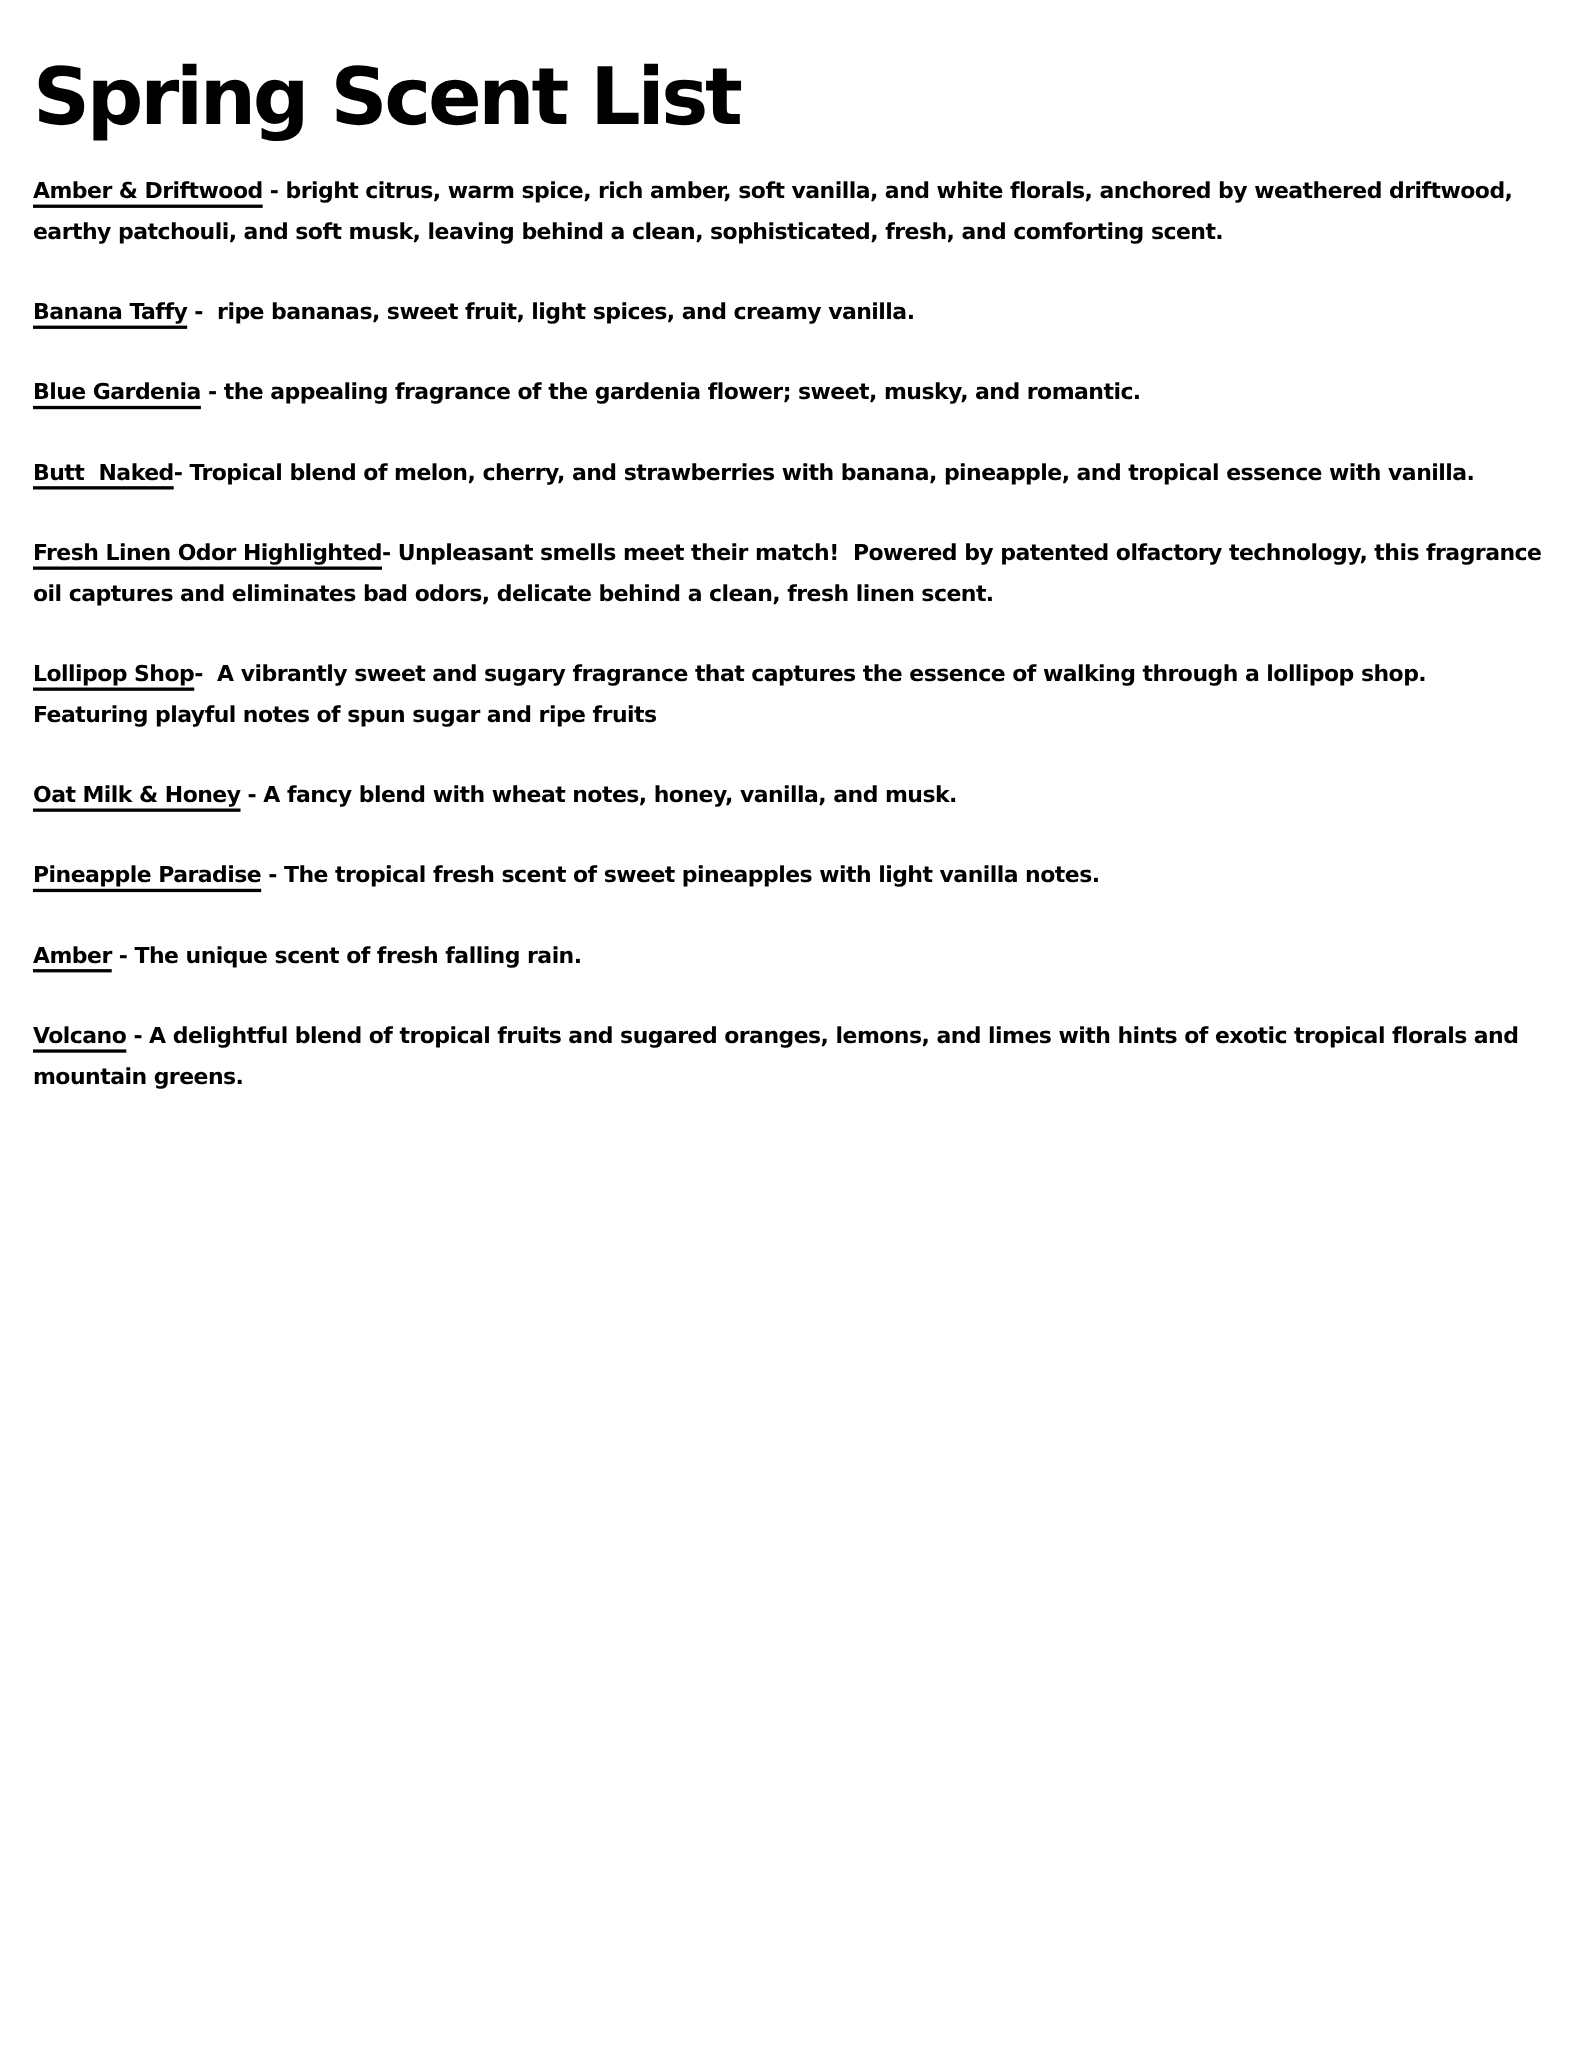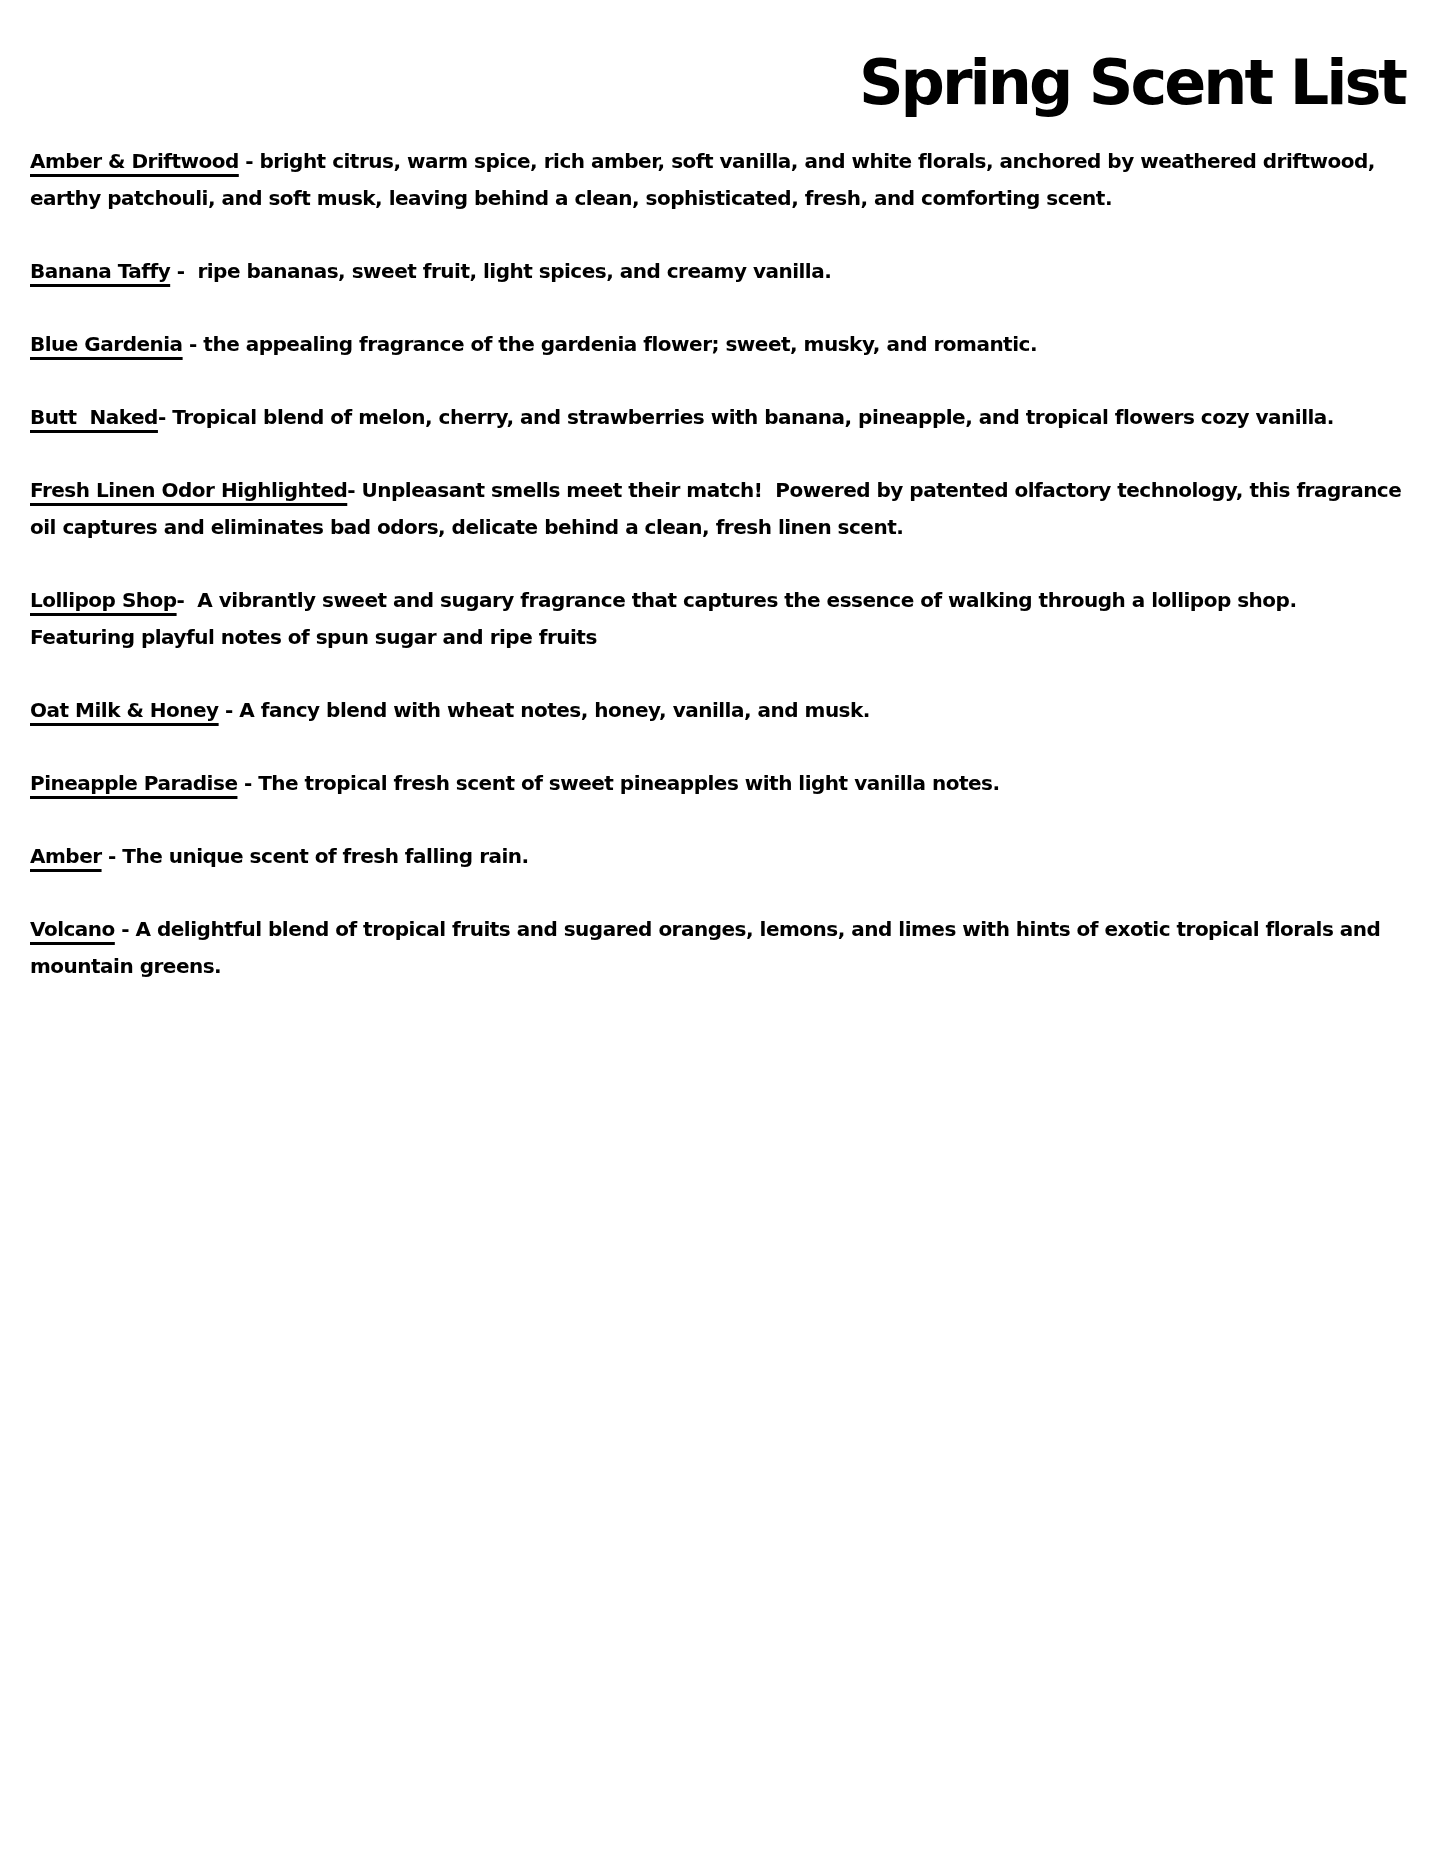--- a/index.html
+++ b/index.html
@@ -17,22 +17,22 @@
   }
   .page {
     box-sizing: border-box;
     width: 1445px;
     height: 1870px;
     padding: 48px 40px 0 30px;
     background: #ffffff;
   }
   .page-title {
     margin: 0 0 26px 0;
-    text-align: right;
-    font-size: 62px;
+    text-align: left;
+    font-size: 72px;
     line-height: 1.12;
     letter-spacing: -3px;
     font-weight: bold;
     color: #000000;
   }
   .scent-list {
     max-width: 1380px;
   }
   .scent {
     margin: 0 0 36px 0;
@@ -56,21 +56,21 @@
   <h1 class="page-title">Spring Scent List</h1>
 
   <div class="scent-list">
 
     <p class="scent"><span class="scent-name">Amber &amp; Driftwood</span><span> - </span><span>bright citrus, warm spice, rich amber, soft vanilla, and white florals, anchored by weathered driftwood, earthy patchouli, and soft musk, leaving behind a clean, sophisticated, fresh, and comforting scent.</span></p>
 
     <p class="scent"><span class="scent-name">Banana Taffy</span><span> -  </span><span>ripe bananas, sweet fruit, light spices, and creamy vanilla.</span></p>
 
     <p class="scent"><span class="scent-name">Blue Gardenia</span><span> - </span><span>the appealing fragrance of the gardenia flower; sweet, musky, and romantic.</span></p>
 
-    <p class="scent"><span class="scent-name">Butt  Naked</span><span>- </span><span>Tropical blend of melon, cherry, and strawberries with banana, pineapple, and tropical flowers cozy vanilla.</span></p>
+    <p class="scent"><span class="scent-name">Butt  Naked</span><span>- </span><span>Tropical blend of melon, cherry, and strawberries with banana, pineapple, and tropical essence with vanilla.</span></p>
 
     <p class="scent"><span class="scent-name">Fresh Linen Odor Highlighted</span><span>- </span><span>Unpleasant smells meet their match!  Powered by patented olfactory technology, this fragrance oil captures and eliminates bad odors, delicate behind a clean, fresh linen scent.</span></p>
 
 
     <p class="scent"><span class="scent-name">Lollipop Shop</span><span>-  </span><span>A vibrantly sweet and sugary fragrance that captures the essence of walking through a lollipop shop. Featuring playful notes of spun sugar and ripe fruits</span></p>
 
 
     <p class="scent"><span class="scent-name">Oat Milk &amp; Honey</span><span> - </span><span>A fancy blend with wheat notes, honey, vanilla, and musk.</span></p>
 
     <p class="scent"><span class="scent-name">Pineapple Paradise</span><span> - </span><span>The tropical fresh scent of sweet pineapples with light vanilla notes.</span></p>

